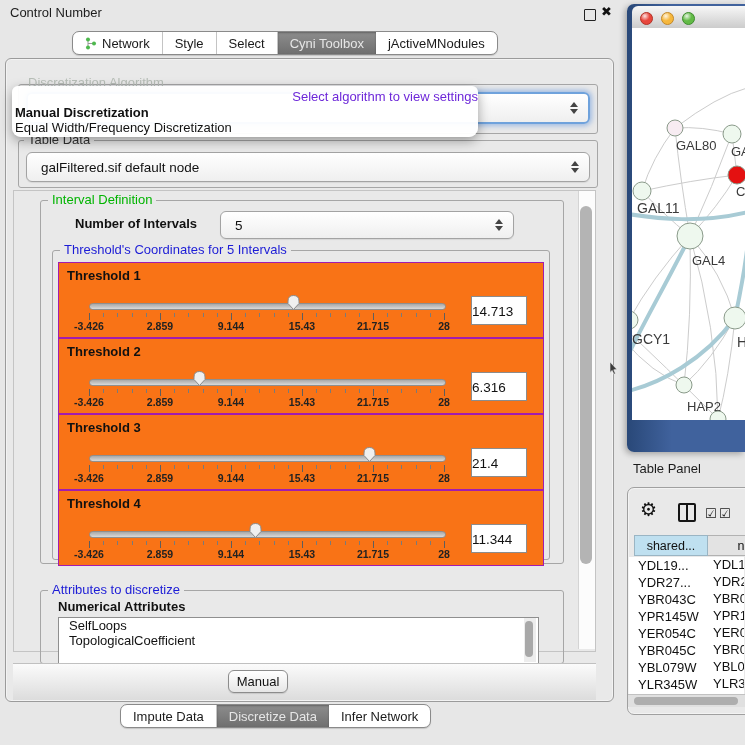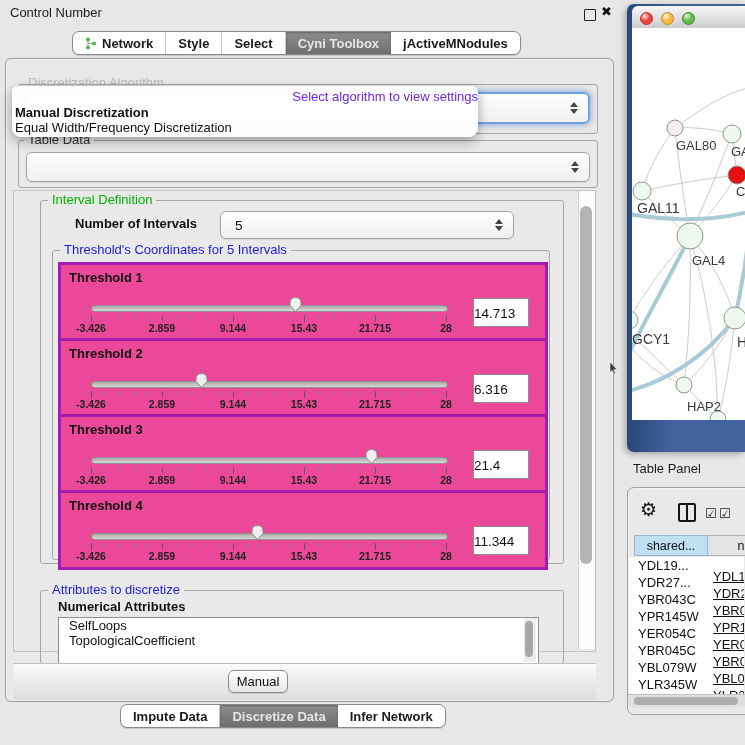--- a/index.html
+++ b/index.html
@@ -7,21 +7,21 @@
        font-family:"Liberation Sans","DejaVu Sans",sans-serif;-webkit-font-smoothing:antialiased;}
   .abs{position:absolute;}
   
   .titlebar{left:0;top:0;width:620px;height:26px;background:#e7e7e7;}
   .titlebar .title{position:absolute;left:10px;top:5px;font-size:13px;color:#1c1c1c;}
   .win-float{position:absolute;left:584px;top:9px;width:10px;height:10px;border:1.6px solid #222;border-radius:1px;}
   .win-close{position:absolute;left:601px;top:4px;font-size:13px;font-weight:bold;color:#111;}
   
   .tabgroup{display:flex;height:22px;border:1px solid #8a8a8a;border-radius:7px;background:#fff;overflow:hidden;
             box-shadow:0 1px 1px rgba(0,0,0,.15);}
-  .tabgroup .tab{display:flex;align-items:center;padding:0 12px;font-size:13px;font-weight:700;color:#1a1a1a;
+  .tabgroup .tab{display:flex;align-items:center;padding:0 12px;font-size:13px;font-weight:400;color:#1a1a1a;
                  border-right:1px solid #c4c4c4;cursor:default;white-space:nowrap;}
   .tabgroup .tab:last-child{border-right:none;}
   .tabgroup .tab.sel{background:linear-gradient(#8d8d8d,#6f6f6f);color:#e6e6e6;border-right:none;
                      box-shadow:inset 0 1px 2px rgba(0,0,0,.3);}
   .net-ico{width:12px;height:13px;margin-right:5px;}
   
   .mainpanel{left:5px;top:58px;width:607px;height:642px;background:#e9e9e9;border:1px solid #9b9b9b;
              border-radius:6px;box-shadow:inset 0 0 0 1px #f3f3f3;}
   .fieldset{border:1px solid #a6a6a6;border-radius:3px;}
   .legend{position:absolute;font-size:13px;background:#e9e9e9;padding:0 4px;line-height:14px;}
@@ -41,21 +41,21 @@
   .popup{left:12px;top:86px;width:466px;height:51px;background:rgba(255,255,255,.96);
          border-radius:6px 6px 9px 9px;box-shadow:0 4px 12px rgba(0,0,0,.35);z-index:30;}
   .popup .ph{position:absolute;top:3px;left:0;right:0;text-align:right;font-size:13px;color:#6d28d9;}
   .popup .opt{position:absolute;left:3px;font-size:13px;color:#111;white-space:nowrap;}
   .popup .opt.sel{font-weight:700;}
   
   .scrollpane{left:13px;top:190px;width:581px;height:460px;border:1px solid #c4c4c4;}
   .vtrack{left:578px;top:191px;width:16px;height:458px;background:#fcfcfc;border-left:1px solid #d4d4d4;}
   .vthumb{left:580px;top:206px;width:12px;height:358px;background:#b4b4b4;border-radius:6px;}
   
-  .tpanel{left:58px;width:484px;height:74px;background:#ec4899;border:3px solid #a21caf;}
+  .tpanel{left:58px;width:484px;height:74px;background:#f97316;border:1px solid #a21caf;}
   .tpanel .tlabel{position:absolute;left:8px;top:5px;font-size:13px;font-weight:700;color:#111;}
   .track{position:absolute;left:30px;top:40px;width:355px;height:5px;border:1px solid #8f8f8f;border-radius:4px;
          background:linear-gradient(#a9a9a9,#d9d9d9);}
   .ticks-min{position:absolute;left:30px;top:50px;width:356px;height:4px;
      background:repeating-linear-gradient(to right,#7a7a7a 0,#7a7a7a 1px,transparent 1px,transparent 14.2px);}
   .ticks-maj{position:absolute;left:30px;top:50px;width:356px;height:7px;
      background:repeating-linear-gradient(to right,#5e5e5e 0,#5e5e5e 1px,transparent 1px,transparent 71px);}
   .ticklabel{position:absolute;top:57px;transform:translateX(-50%);font-size:10.5px;font-weight:700;color:#222;white-space:nowrap;}
   .thumb{position:absolute;top:31px;width:15px;height:17px;}
   .valbox{position:absolute;left:412px;top:33px;width:56px;height:29px;background:#fff;border:1px solid #8c8c8c;
@@ -86,21 +86,21 @@
   .colico{position:absolute;left:678px;top:503px;width:14px;height:15px;border:2px solid #151515;border-radius:2px;}
   .colico:before{content:"";position:absolute;left:50%;top:0;bottom:0;width:2px;background:#151515;transform:translateX(-1px);}
   .chk{position:absolute;top:506px;font-size:13px;color:#1a1a1a;}
   .thead{position:absolute;top:535px;height:21px;box-sizing:border-box;font-size:12.5px;color:#111;
          display:flex;align-items:center;justify-content:center;}
   .thead.c1{left:634px;width:74px;background:#bfe0f0;border:1px solid #9ab5c4;}
   .thead.c2{left:708px;width:74px;background:#e3e3e3;border:1px solid #b2b2b2;border-left:none;}
   .tbody{left:629px;top:557px;width:115px;height:137px;background:#fff;overflow:hidden;}
   .trow{position:relative;height:17px;font-size:13px;color:#111;}
   .trow .g1{position:absolute;left:9px;top:1px;}
-  .trow .g2{position:absolute;left:84px;top:12px;white-space:nowrap;text-decoration:underline;}
+  .trow .g2{position:absolute;left:84px;top:0;white-space:nowrap;}
   .hsb{left:628px;top:694px;width:117px;height:12px;background:#e0e0e0;border-top:1px solid #c2c2c2;}
   .hsb .hthumb{position:absolute;left:6px;top:2px;width:104px;height:8px;background:#aeaeae;border-radius:4px;}
   .cursor{left:610px;top:362px;width:10px;height:14px;z-index:50;}
   text{font-family:"Liberation Sans","DejaVu Sans",sans-serif;}
 </style>
 </head>
 <body>
 
 <div id="app">
 
@@ -145,20 +145,21 @@
 
   <div class="abs popup">
     <div class="ph">Select algorithm to view settings</div>
     <div class="opt sel" style="top:19px;">Manual Discretization</div>
     <div class="opt" style="top:34px;">Equal Width/Frequency Discretization</div>
   </div>
 
   <div class="abs fieldset" style="left:18px;top:140px;width:578px;height:46px;"></div>
   <span class="legend gray abs" style="left:24px;top:133px;">Table Data</span>
   <div class="abs combo" style="left:26px;top:152px;width:562px;height:28px;">
+    <span class="val">galFiltered.sif default node</span>
     <span class="spin"></span>
   </div>
 
   <div class="abs scrollpane"></div>
   <div class="abs vtrack"></div>
   <div class="abs vthumb"></div>
 
   <div class="abs fieldset" style="left:40px;top:200px;width:522px;height:362px;"></div>
   <span class="legend green abs" style="left:48px;top:193px;">Interval Definition</span>
 

